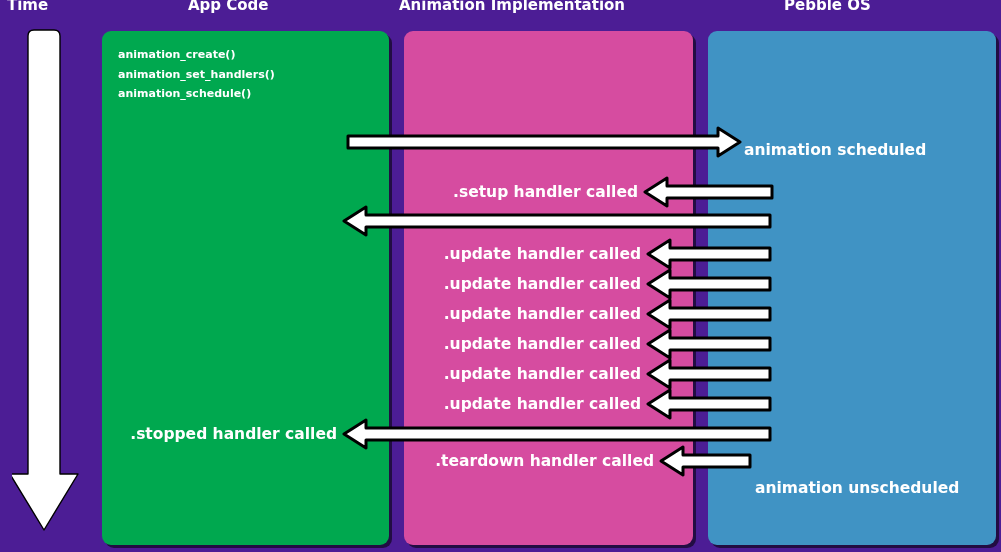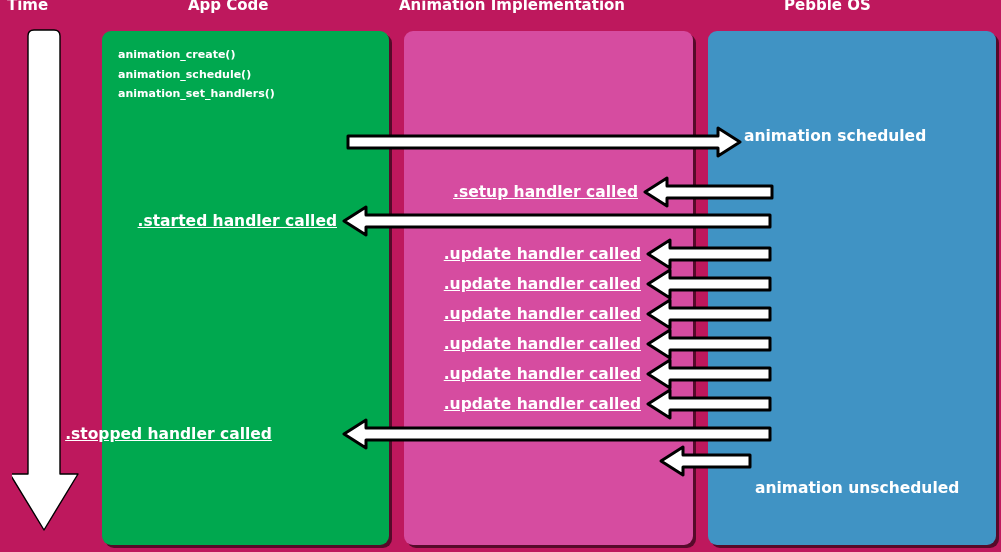--- a/index.html
+++ b/index.html
@@ -13,21 +13,21 @@
     position: relative;
     overflow: hidden;
     font-family: "DejaVu Sans", "Liberation Sans", sans-serif;
   }
 
   #stage {
     position: absolute;
     left: 0; top: 0;
     width: 1001px;
     height: 552px;
-    background: #be185d;
+    background: #4c1d95;
   }
 
   
   .col-header {
     position: absolute;
     color: #ffffff;
     font-size: 15px;
     font-weight: 700;
     white-space: nowrap;
     letter-spacing: 0px;
@@ -74,21 +74,21 @@
     top: 45px;
     color: #ffffff;
     font-weight: 700;
     font-size: 11px;
     line-height: 19.6px;
     white-space: nowrap;
   }
   .call-list div { white-space: nowrap; }
 
   
-  .lane-text.ralign { text-align: right; text-decoration: underline; }
+  .lane-text.ralign { text-align: right; }
 
   
   #arrows {
     position: absolute;
     left: 0; top: 0;
     width: 1001px;
     height: 552px;
     pointer-events: none;
   }
 </style>
@@ -105,22 +105,22 @@
   <div class="lane" id="lane-app"></div>
   <div class="lane" id="lane-impl"></div>
   <div class="lane" id="lane-os"></div>
 
   <svg id="time-arrow" viewBox="0 0 72 518">
     <path d="M 22 8 L 42 8 Q 48 8 48 14 L 48 452 L 66 452 L 32 508 L -2 452 L 16 452 L 16 14 Q 16 8 22 8 Z" fill="#ffffff" stroke="#000000" stroke-width="1.4" stroke-linejoin="round"></path>
   </svg>
 
   <div class="call-list">
     <div>animation_create()</div>
+    <div>animation_set_handlers()</div>
     <div>animation_schedule()</div>
-    <div>animation_set_handlers()</div>
   </div>
 
   <svg id="arrows" viewBox="0 0 1001 552">
 
     <g>
       <path d="M 348 136 L 718 136 L 718 128 L 740 142 L 718 156 L 718 148 L 348 148 Z" fill="#ffffff" stroke="#000000" stroke-width="3" stroke-linejoin="round"></path>
     </g>
 
     <g>
       <path d="M 772 186 L 667 186 L 667 178 L 645 192 L 667 206 L 667 198 L 772 198 Z" fill="#ffffff" stroke="#000000" stroke-width="3" stroke-linejoin="round"></path>
@@ -151,31 +151,31 @@
 
     <g>
       <path d="M 770 428 L 366 428 L 366 420 L 344 434 L 366 448 L 366 440 L 770 440 Z" fill="#ffffff" stroke="#000000" stroke-width="3" stroke-linejoin="round"></path>
     </g>
 
     <g>
       <path d="M 750 455 L 683 455 L 683 447 L 661 461 L 683 475 L 683 467 L 750 467 Z" fill="#ffffff" stroke="#000000" stroke-width="3" stroke-linejoin="round"></path>
     </g>
   </svg>
 
-  <div class="lane-text" style="left:744px; top:127px;">animation scheduled</div>
+  <div class="lane-text" style="left:744px; top:141px;">animation scheduled</div>
 
   <div class="lane-text ralign" style="left:258px; top:183px; width:380px;">.setup handler called</div>
 
-  <div class="lane-text ralign" style="left:0px; top:212px; width:337px;">.started handler called</div>
 
   <div class="lane-text ralign" style="left:258px; top:245px; width:383px;">.update handler called</div>
   <div class="lane-text ralign" style="left:258px; top:275px; width:383px;">.update handler called</div>
   <div class="lane-text ralign" style="left:258px; top:305px; width:383px;">.update handler called</div>
   <div class="lane-text ralign" style="left:258px; top:335px; width:383px;">.update handler called</div>
   <div class="lane-text ralign" style="left:258px; top:365px; width:383px;">.update handler called</div>
   <div class="lane-text ralign" style="left:258px; top:395px; width:383px;">.update handler called</div>
 
-  <div class="lane-text ralign" style="left:0px; top:425px; width:337px;text-align:center;">.stopped handler called</div>
+  <div class="lane-text ralign" style="left:0px; top:425px; width:337px;">.stopped handler called</div>
 
+  <div class="lane-text ralign" style="left:258px; top:452px; width:396px;">.teardown handler called</div>
 
   <div class="lane-text" style="left:755px; top:479px;">animation unscheduled</div>
 
 </div>
 
 </body></html>

